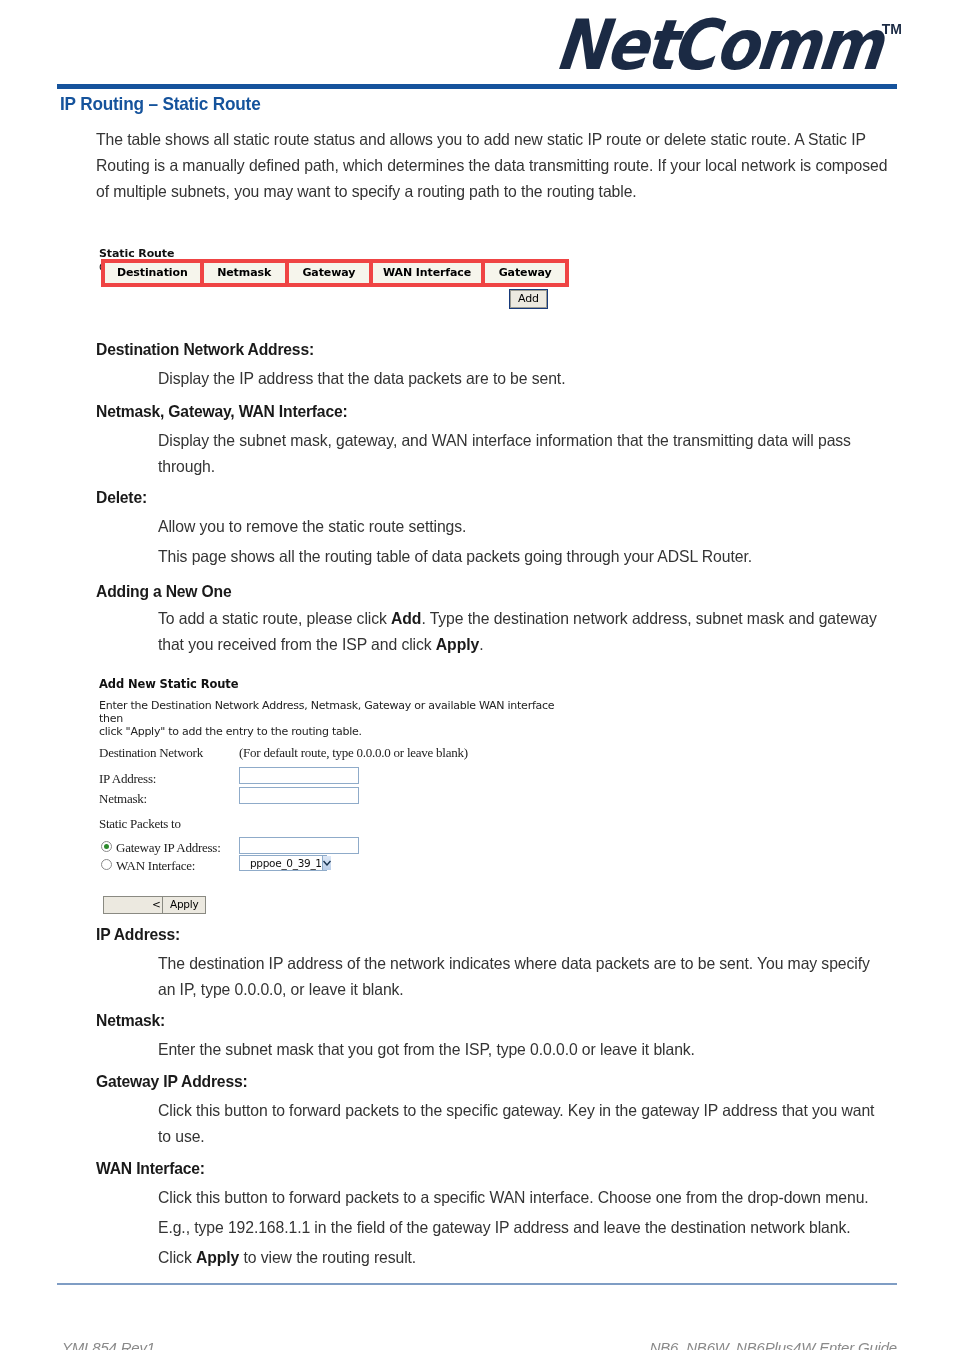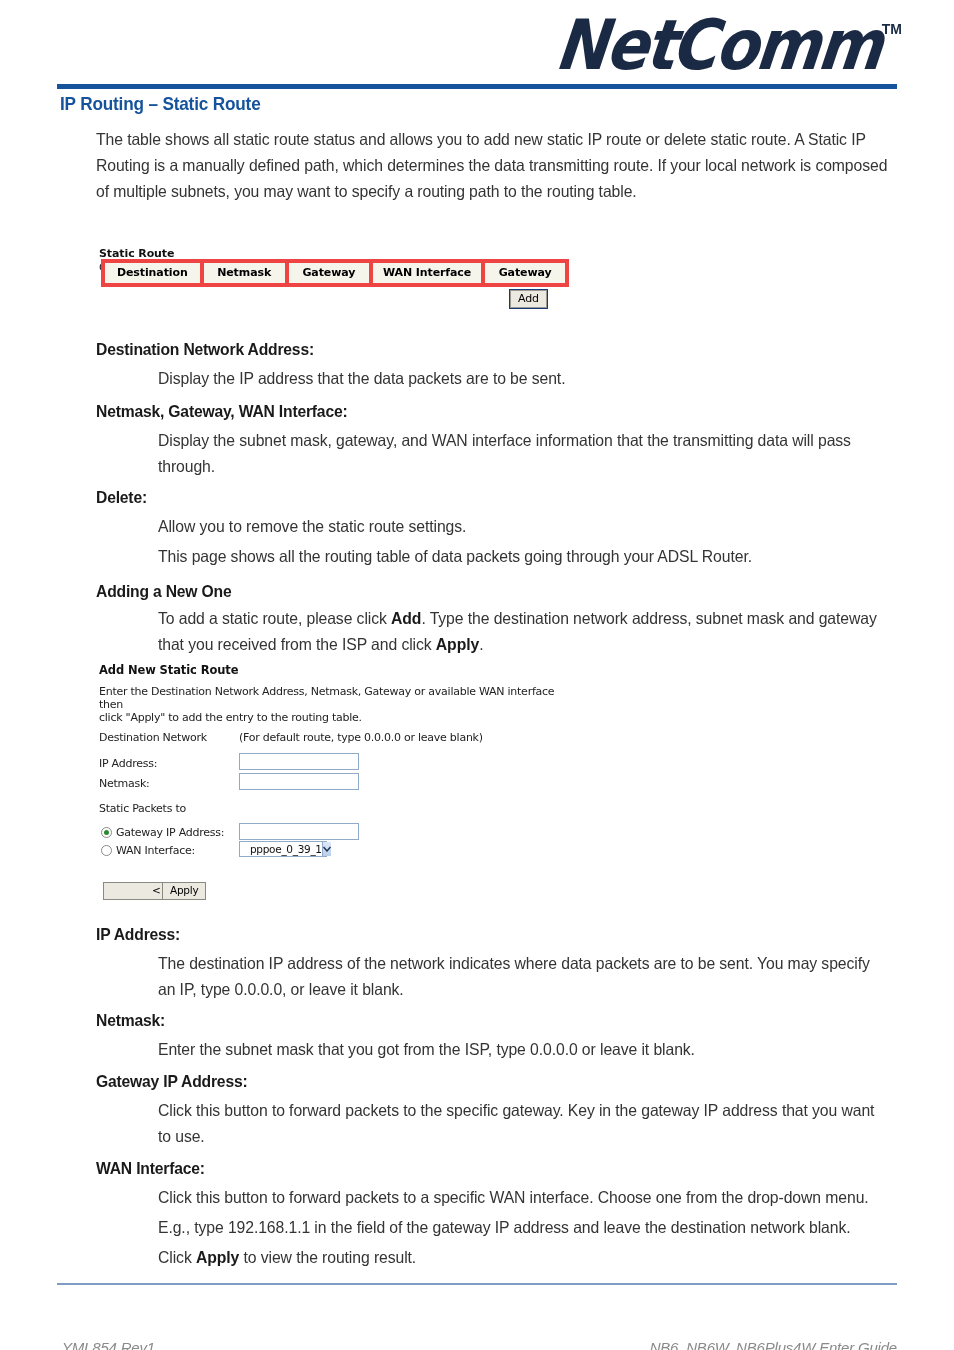--- a/index.html
+++ b/index.html
@@ -178,21 +178,21 @@
   }
   .fm-intro {
     position: absolute;
     left: 0; top: 22px;
     width: 470px;
     font-size: 11px;
     line-height: 13px;
     color: #222;
     letter-spacing: -0.25px;
   }
-  .fm-row { position: absolute; font-size: 11px; color: #222; letter-spacing: -0.25px; white-space: nowrap; }
+  .fm-row { position: absolute; font-size: 13px; color: #222; letter-spacing: -0.25px; white-space: nowrap; font-family: Liberation Serif, serif; }
   .fm-input {
     position: absolute;
     border: 1px solid #8fabc9;
     background: #ffffff;
     height: 15px;
   }
   .radio {
     position: absolute;
     width: 11px; height: 11px;
     border: 1px solid #8a8a8a;
@@ -311,21 +311,21 @@
   <div class="term" style="top:402px;">Netmask, Gateway, WAN Interface:</div>
   <div class="def" style="top:427px;">Display the subnet mask, gateway, and WAN interface information that the transmitting data will pass through.</div>
 
   <div class="term" style="top:488px;">Delete:</div>
   <div class="def" style="top:513px;">Allow you to remove the static route settings.</div>
   <div class="def" style="top:543px;">This page shows all the routing table of data packets going through your ADSL Router.</div>
 
   <div class="term" style="top:582px;">Adding a New One</div>
   <div class="def" style="top:605px;"><span>To add a static route, please click </span><b>Add</b><span>. Type the destination network address, subnet mask and gateway that you received from the ISP and click </span><b>Apply</b><span>.</span></div>
 
-  <div class="shot" style="left:99px; top:663px; width:480px; height:245px;">
+  <div class="shot" style="left:99px; top:677px; width:480px; height:245px;">
 
     <div class="fm-head">Add New Static Route</div>
 
     <div class="fm-intro">
       <span>Enter the Destination Network Address, Netmask, Gateway or available WAN interface then</span><br>
       <span>click "Apply" to add the entry to the routing table.</span>
     </div>
 
     <div class="fm-row" style="left:0; top:68px;">Destination Network</div>
     <div class="fm-row" style="left:140px; top:68px;">(For default route, type 0.0.0.0 or leave blank)</div>

